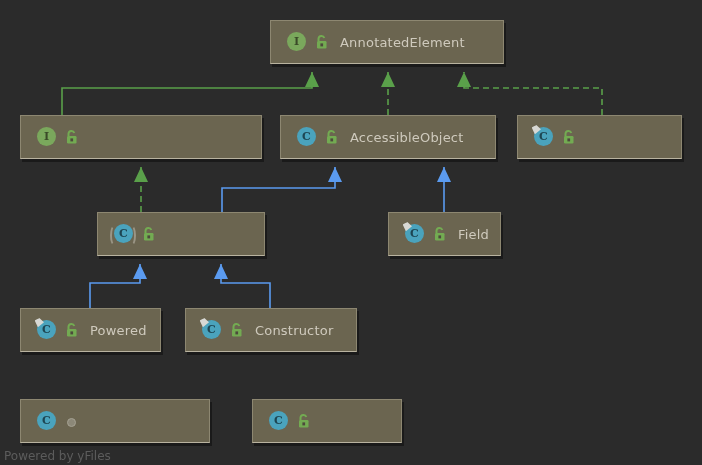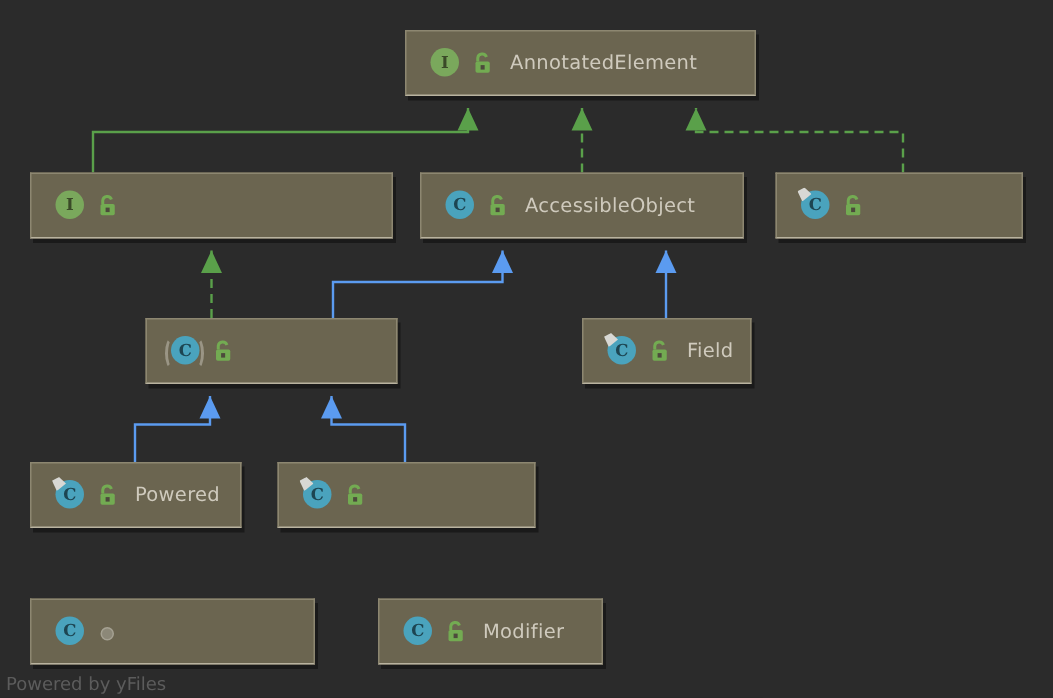--- a/index.html
+++ b/index.html
@@ -250,36 +250,36 @@
       <div class="node" style="left: 185px; top: 308px; width: 172px; height: 44px;">
         <div class="badge-wrap">
           <div class="badge cls">C</div>
           <div class="final-mark"></div>
         </div>
         <div class="vis-wrap"><svg viewBox="0 0 18 18" width="18" height="18">
             <path d="M5.5 8 V5.6 A3 3 0 0 1 11.3 5.0" fill="none" stroke="#73ab52" stroke-width="2"></path>
             <rect x="4" y="8" width="9.5" height="7.5" rx="1.2" fill="#73ab52"></rect>
             <rect x="7.4" y="10.4" width="2.7" height="3" fill="#4d4a3c"></rect>
           </svg></div>
+        <span class="node-label">Constructor</span>
       </div>
       <div class="node" style="left: 20px; top: 399px; width: 190px; height: 44px;">
         <div class="badge-wrap">
           <div class="badge cls">C</div>
         </div>
         <div class="vis-wrap">
           <div class="vis-dot"></div>
         </div>
       </div>
       <div class="node" style="left: 252px; top: 399px; width: 150px; height: 44px;">
         <div class="badge-wrap">
           <div class="badge cls">C</div>
         </div>
         <div class="vis-wrap"><svg viewBox="0 0 18 18" width="18" height="18">
             <path d="M5.5 8 V5.6 A3 3 0 0 1 11.3 5.0" fill="none" stroke="#73ab52" stroke-width="2"></path>
             <rect x="4" y="8" width="9.5" height="7.5" rx="1.2" fill="#73ab52"></rect>
             <rect x="7.4" y="10.4" width="2.7" height="3" fill="#4d4a3c"></rect>
           </svg></div>
-        <span class="node-label">Modifier</span>
       </div>
     </div>
 
   <div class="watermark">Powered by yFiles</div>
 </div>
 
 </body></html>

